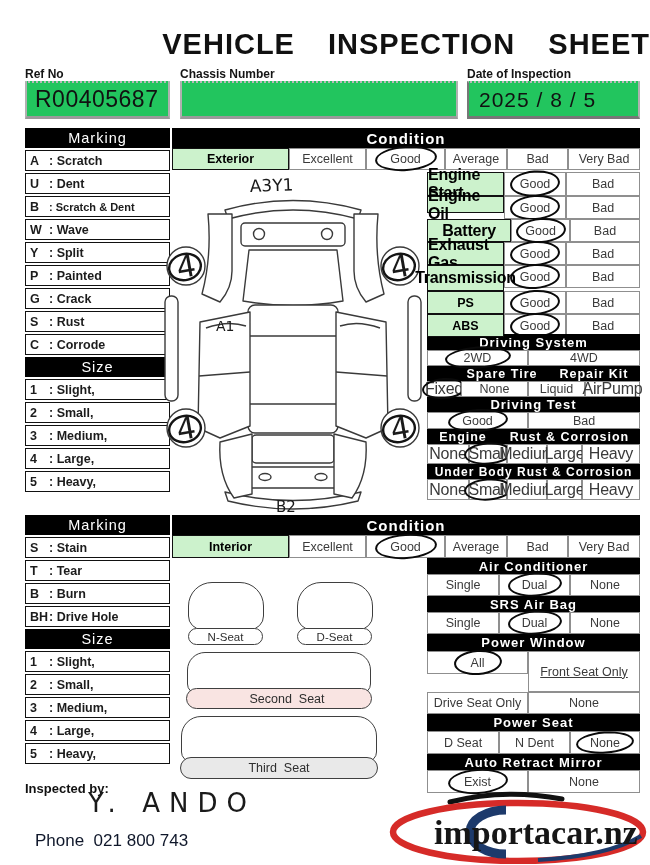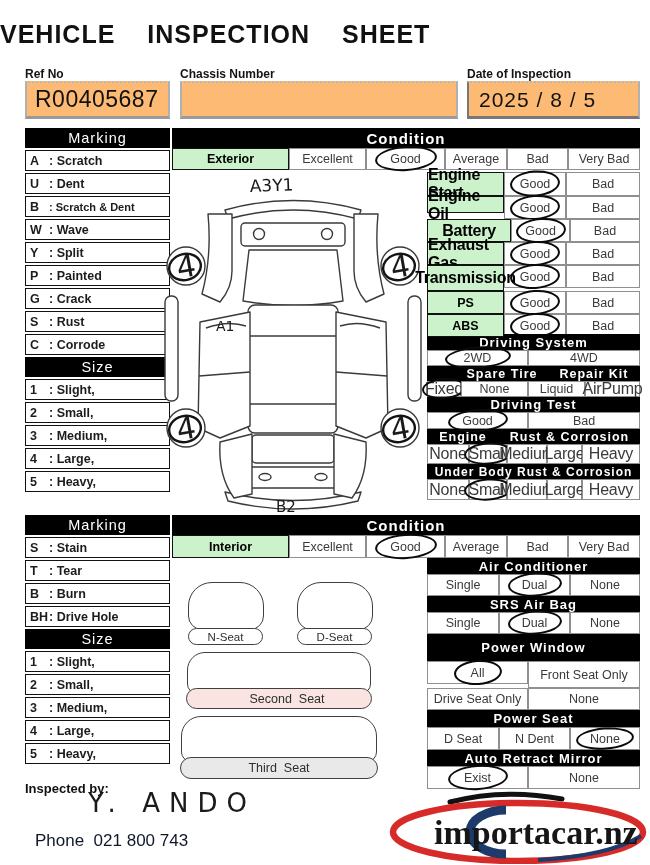--- a/index.html
+++ b/index.html
@@ -1,23 +1,23 @@
 <!DOCTYPE html>
 <html><head>
 <meta charset="utf-8">
 <style>
   html,body{margin:0;padding:0;background:#fff;}
   .sheet{position:relative;width:650px;height:865px;background:#fff;overflow:hidden;
          font-family:"Liberation Sans",sans-serif;color:#111;}
 
   
-  .title{position:absolute;top:20px;left:0;width:100%;text-align:left;
-         font-size:25px;font-weight:bold;letter-spacing:1px;word-spacing:24px;}
+  .title{position:absolute;top:28px;left:0;width:100%;text-align:right;
+         font-size:29px;font-weight:bold;letter-spacing:1px;word-spacing:24px;}
   .f-label{position:absolute;font-size:12px;font-weight:bold;color:#141414;}
-  .f-box{position:absolute;box-sizing:border-box;background:#fdba74;
+  .f-box{position:absolute;box-sizing:border-box;background:#22c55e;
          border-top:2px dotted #b8b8b8;border-left:2px solid #b0b0b0;
          border-right:2px solid #b0b0b0;border-bottom:3px solid #9a9a9a;
          display:flex;align-items:center;}
   .refno-val{font-size:23px;padding-left:8px;letter-spacing:0.5px;}
   .date-val{font-size:21px;padding-left:10px;letter-spacing:1px;}
 
   
   .legend{position:absolute;left:25px;width:145px;}
   .lg-head{box-sizing:border-box;height:20px;margin-bottom:2px;background:#000;color:#fff;
            text-align:center;font-size:14.5px;line-height:20px;letter-spacing:1px;}
@@ -354,24 +354,24 @@
       <div class="cell" style="width:72px;height:22px;">Single</div>
       <div class="cell cir" style="width:71px;height:22px;--cw:50px;--ch:20px;">Dual</div>
       <div class="cell" style="width:70px;height:22px;">None</div>
     </div>
     <div class="bar" style="height:16px;">SRS Air Bag</div>
     <div class="row">
       <div class="cell" style="width:72px;height:22px;">Single</div>
       <div class="cell cir" style="width:71px;height:22px;--cw:50px;--ch:20px;">Dual</div>
       <div class="cell" style="width:70px;height:22px;">None</div>
     </div>
-    <div class="bar" style="height:27px;">Power Window</div>
+    <div class="bar" style="height:17px;">Power Window</div>
     <div class="row">
       <div class="cell cir" style="width:101px;height:23px;--cw:44px;--ch:21px;">All</div>
-      <div class="cell" style="width:112px;height:27px;">Front Seat Only</div>
+      <div class="cell" style="width:112px;height:41px;text-decoration:underline;">Front Seat Only</div>
     </div>
     <div class="row">
       <div class="cell" style="width:101px;height:22px;">Drive Seat Only</div>
       <div class="cell" style="width:112px;height:22px;">None</div>
     </div>
     <div class="bar" style="height:17px;">Power Seat</div>
     <div class="row">
       <div class="cell" style="width:72px;height:23px;">D Seat</div>
       <div class="cell" style="width:71px;height:23px;">N Dent</div>
       <div class="cell cir" style="width:70px;height:23px;--cw:54px;--ch:18px;">None</div>

